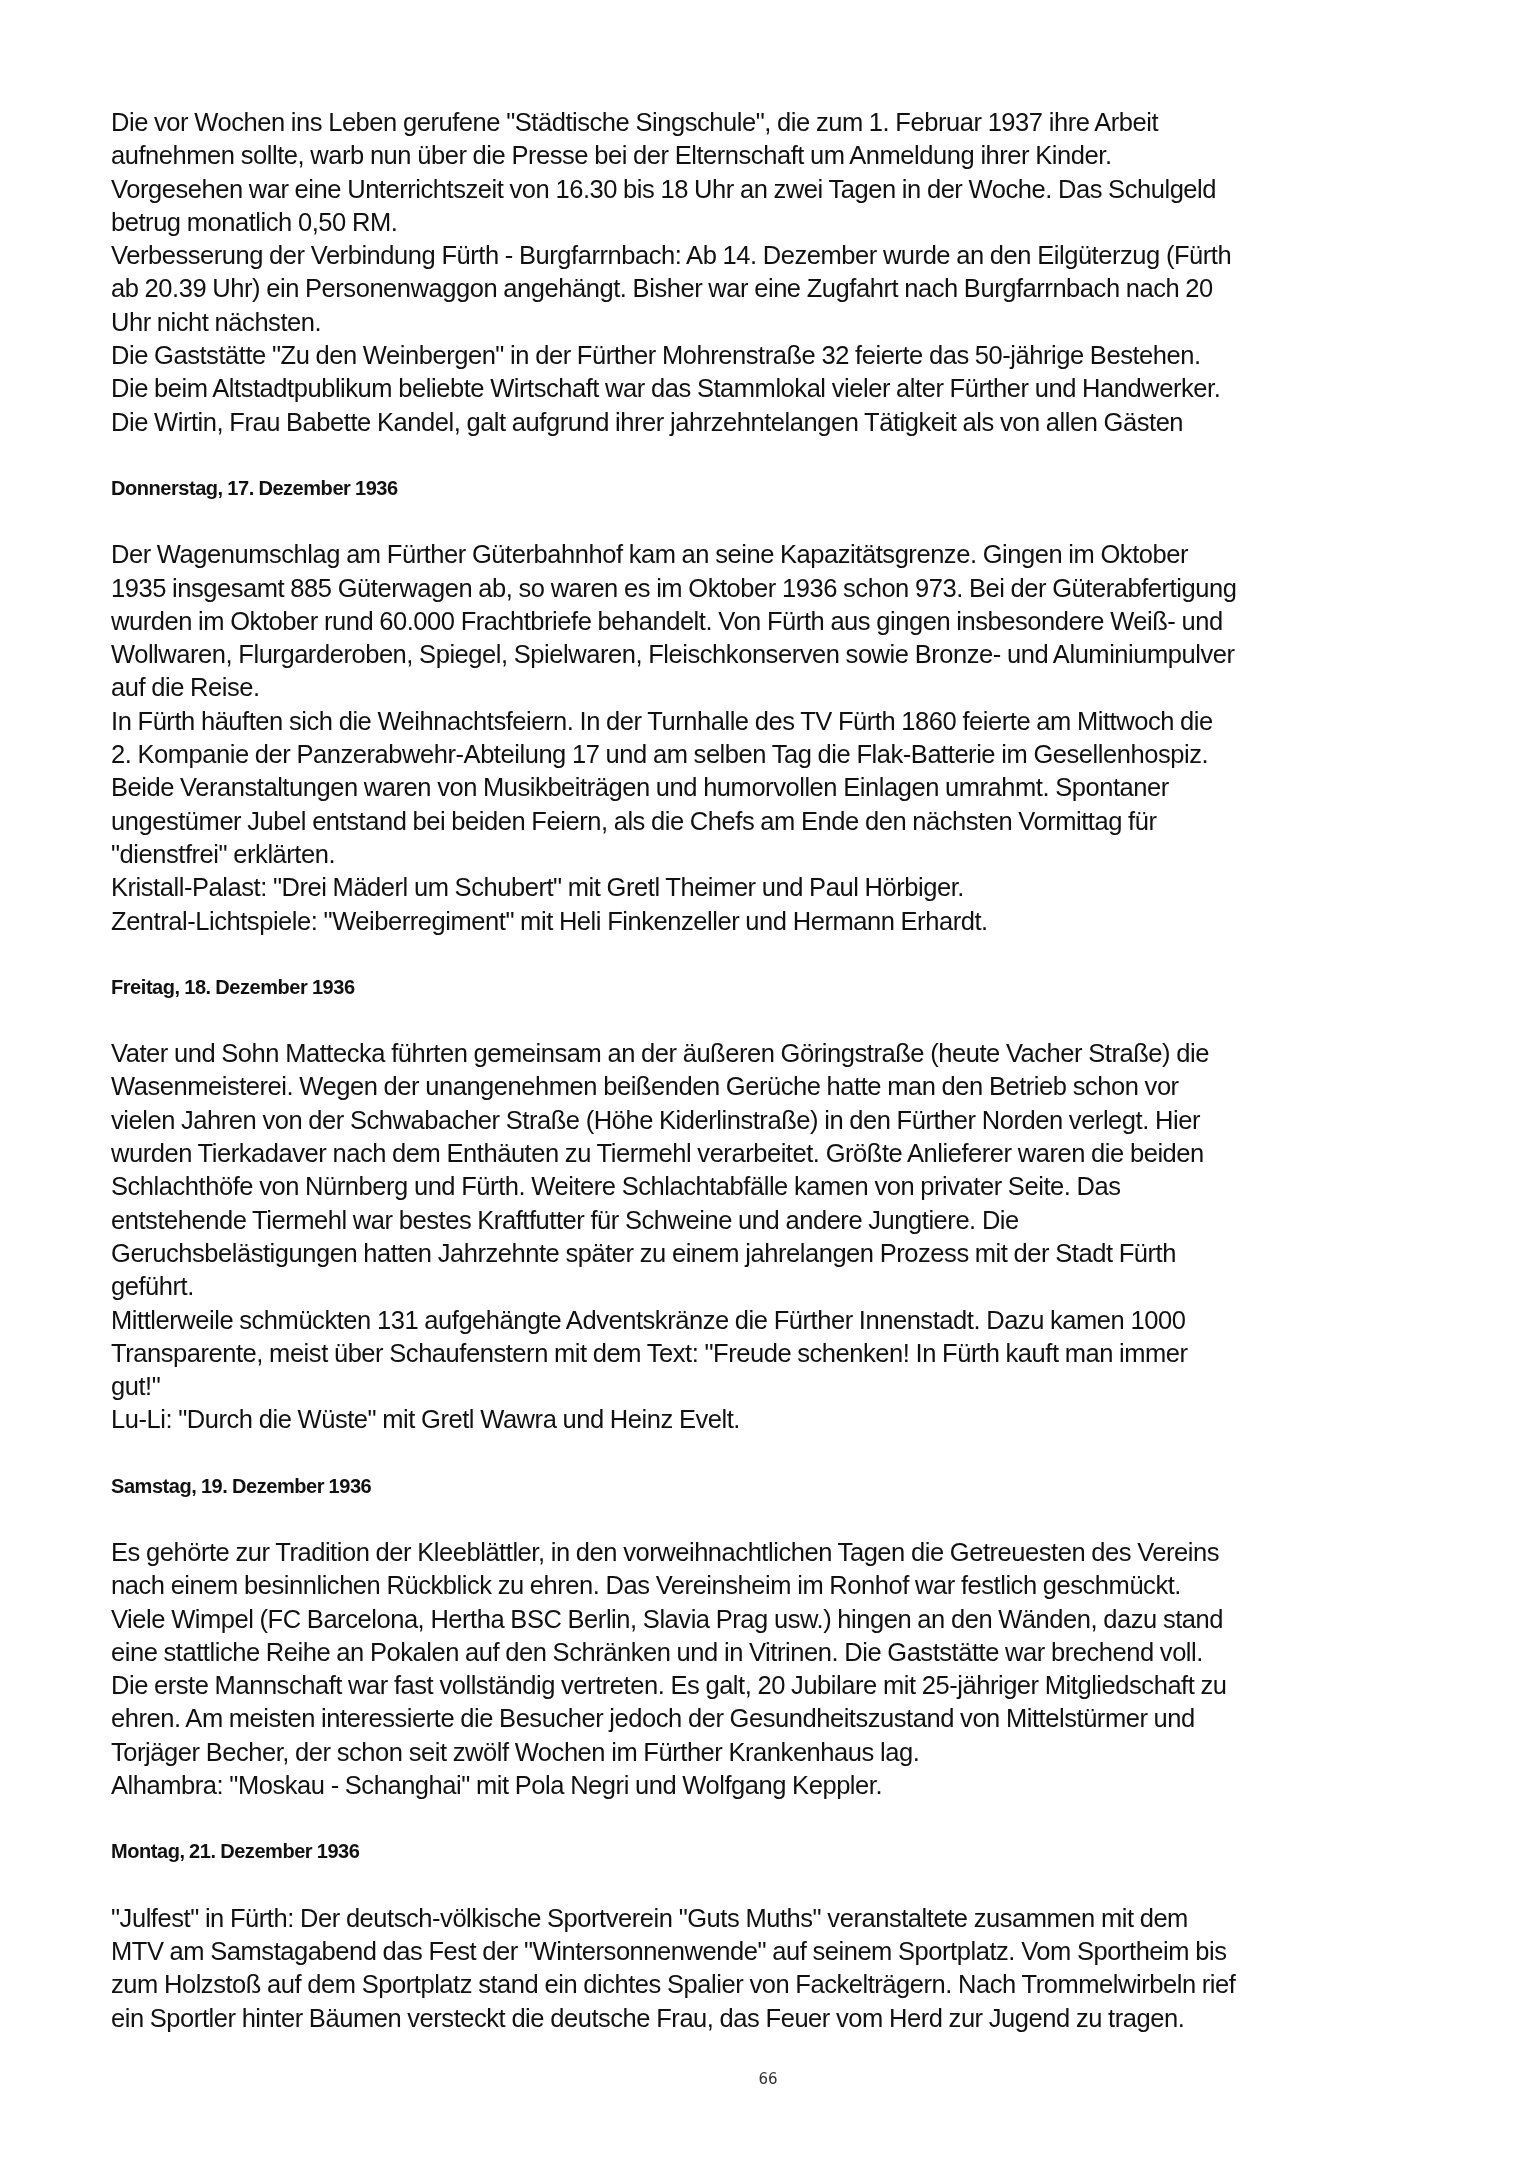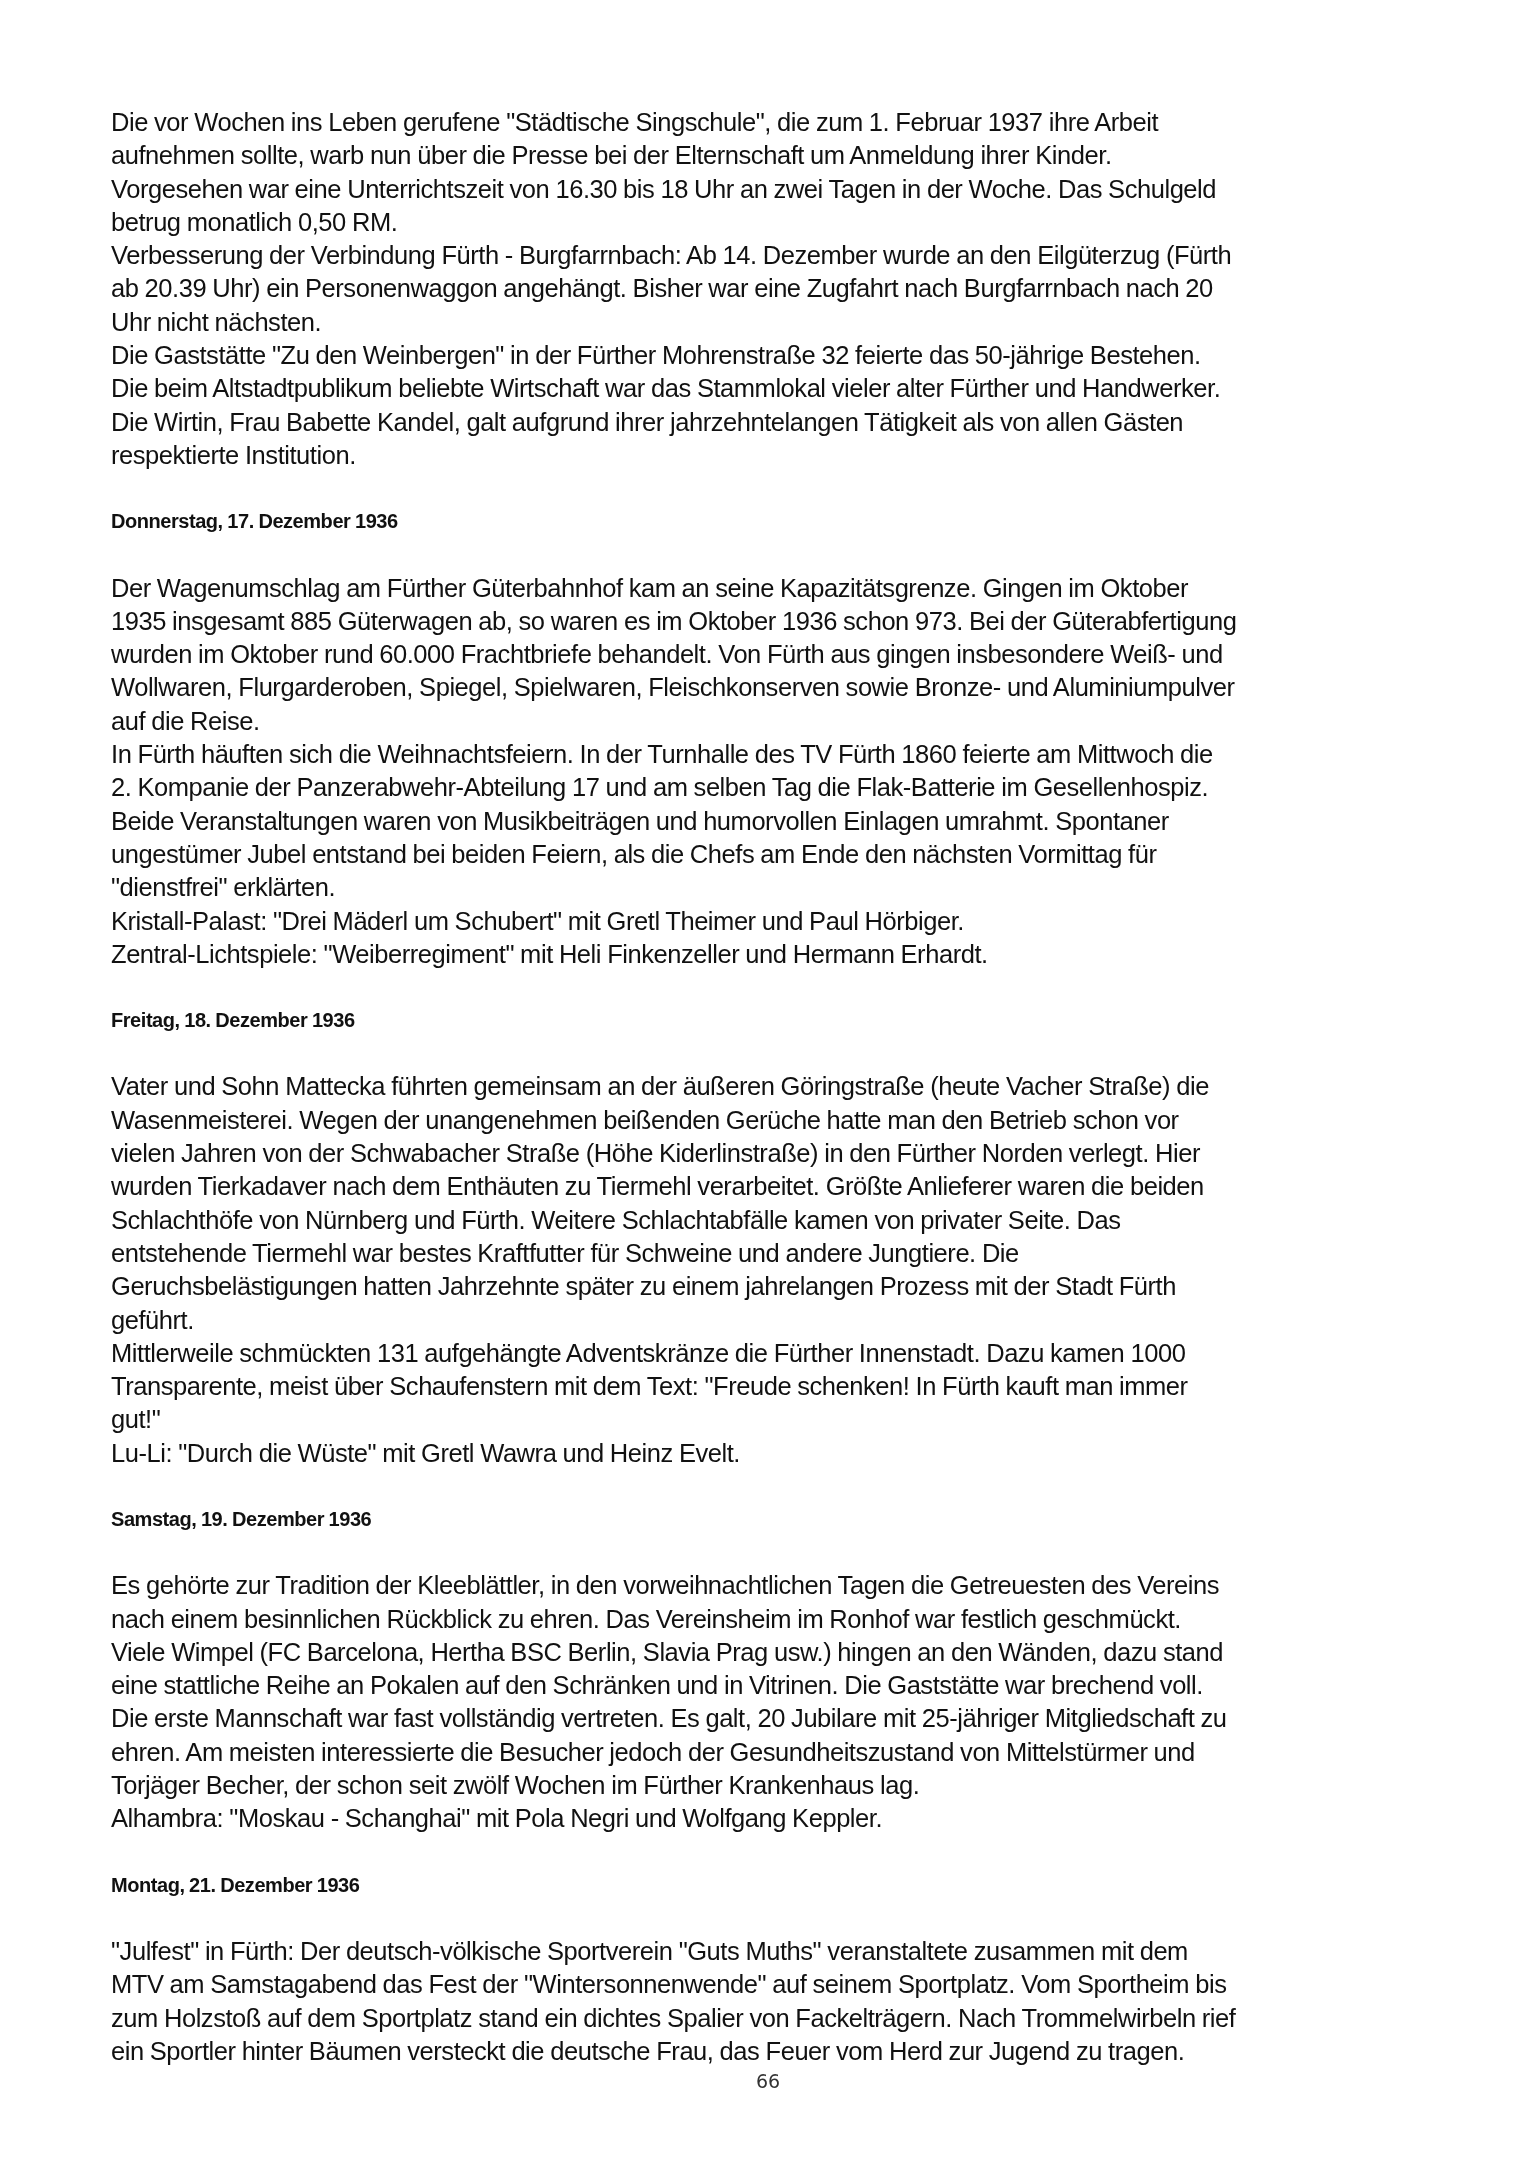--- a/index.html
+++ b/index.html
@@ -16,21 +16,21 @@
     .line { white-space: pre; display: block; }
     .para { margin: 0; }
     .heading {
       font-weight: bold; margin: 0;
       font-size: 20px; line-height: 33.3px;
     }
     .gap-before-heading { height: 33px; }
     .gap-after-heading { height: 33px; }
     .page-number {
       position: absolute; top: 2070px; left: 0; width: 1536px; text-align: center;
-      font-family: "DejaVu Sans", sans-serif; font-size: 19px; color: #333333;
+      font-family: "DejaVu Sans", sans-serif; font-size: 15px; color: #333333;
     }
   </style>
 </head>
 <body>
 
 <div class="page">
   <div>
     <div class="para">
       <span class="line">Die vor Wochen ins Leben gerufene "Städtische Singschule", die zum 1. Februar 1937 ihre Arbeit</span>
       <span class="line">aufnehmen sollte, warb nun über die Presse bei der Elternschaft um Anmeldung ihrer Kinder.</span>
@@ -39,21 +39,20 @@
     </div>
     <div class="para">
       <span class="line">Verbesserung der Verbindung Fürth - Burgfarrnbach: Ab 14. Dezember wurde an den Eilgüterzug (Fürth</span>
       <span class="line">ab 20.39 Uhr) ein Personenwaggon angehängt. Bisher war eine Zugfahrt nach Burgfarrnbach nach 20</span>
       <span class="line">Uhr nicht nächsten.</span>
     </div>
     <div class="para">
       <span class="line">Die Gaststätte "Zu den Weinbergen" in der Fürther Mohrenstraße 32 feierte das 50-jährige Bestehen.</span>
       <span class="line">Die beim Altstadtpublikum beliebte Wirtschaft war das Stammlokal vieler alter Fürther und Handwerker.</span>
       <span class="line">Die Wirtin, Frau Babette Kandel, galt aufgrund ihrer jahrzehntelangen Tätigkeit als von allen Gästen</span>
-      <span class="line">respektierte Institution.</span>
     </div>
   </div>
 
   <div>
     <div class="gap-before-heading"></div>
     <h2 class="heading">Donnerstag, 17. Dezember 1936</h2>
     <div class="gap-after-heading"></div>
     <div class="para">
       <span class="line">Der Wagenumschlag am Fürther Güterbahnhof kam an seine Kapazitätsgrenze. Gingen im Oktober</span>
       <span class="line">1935 insgesamt 885 Güterwagen ab, so waren es im Oktober 1936 schon 973. Bei der Güterabfertigung</span>

